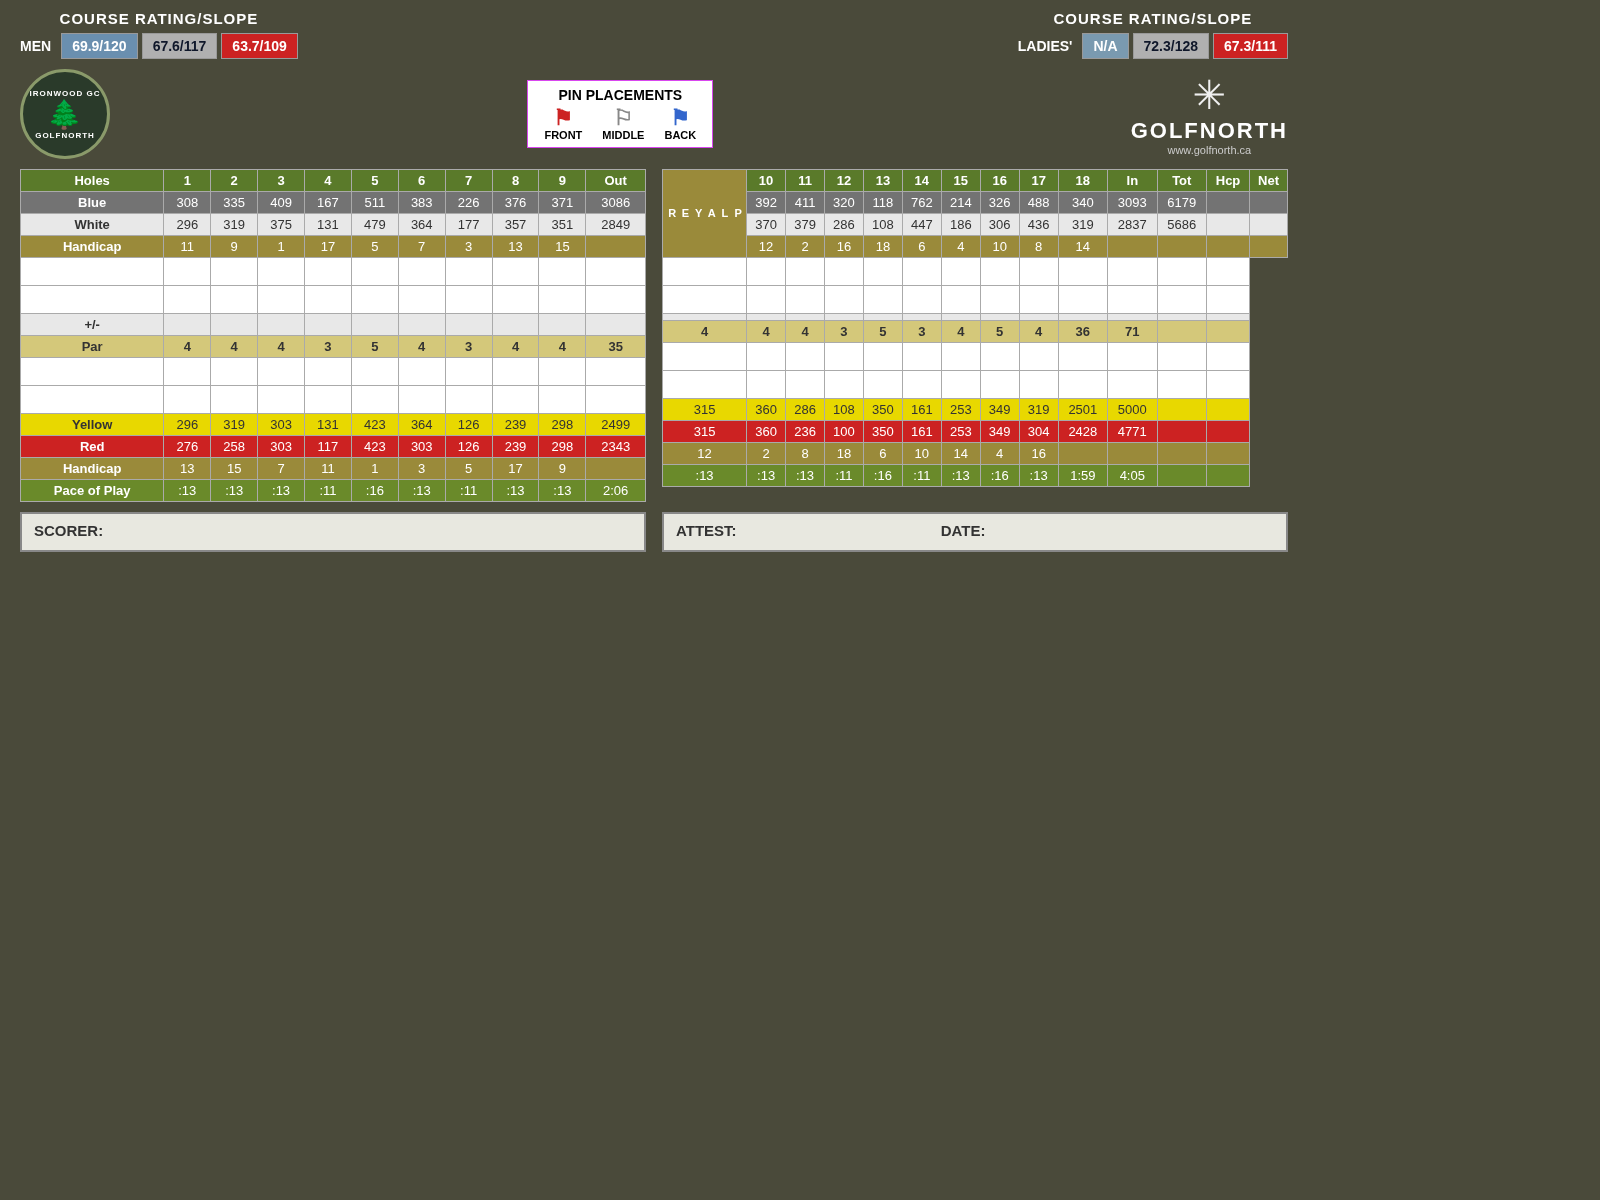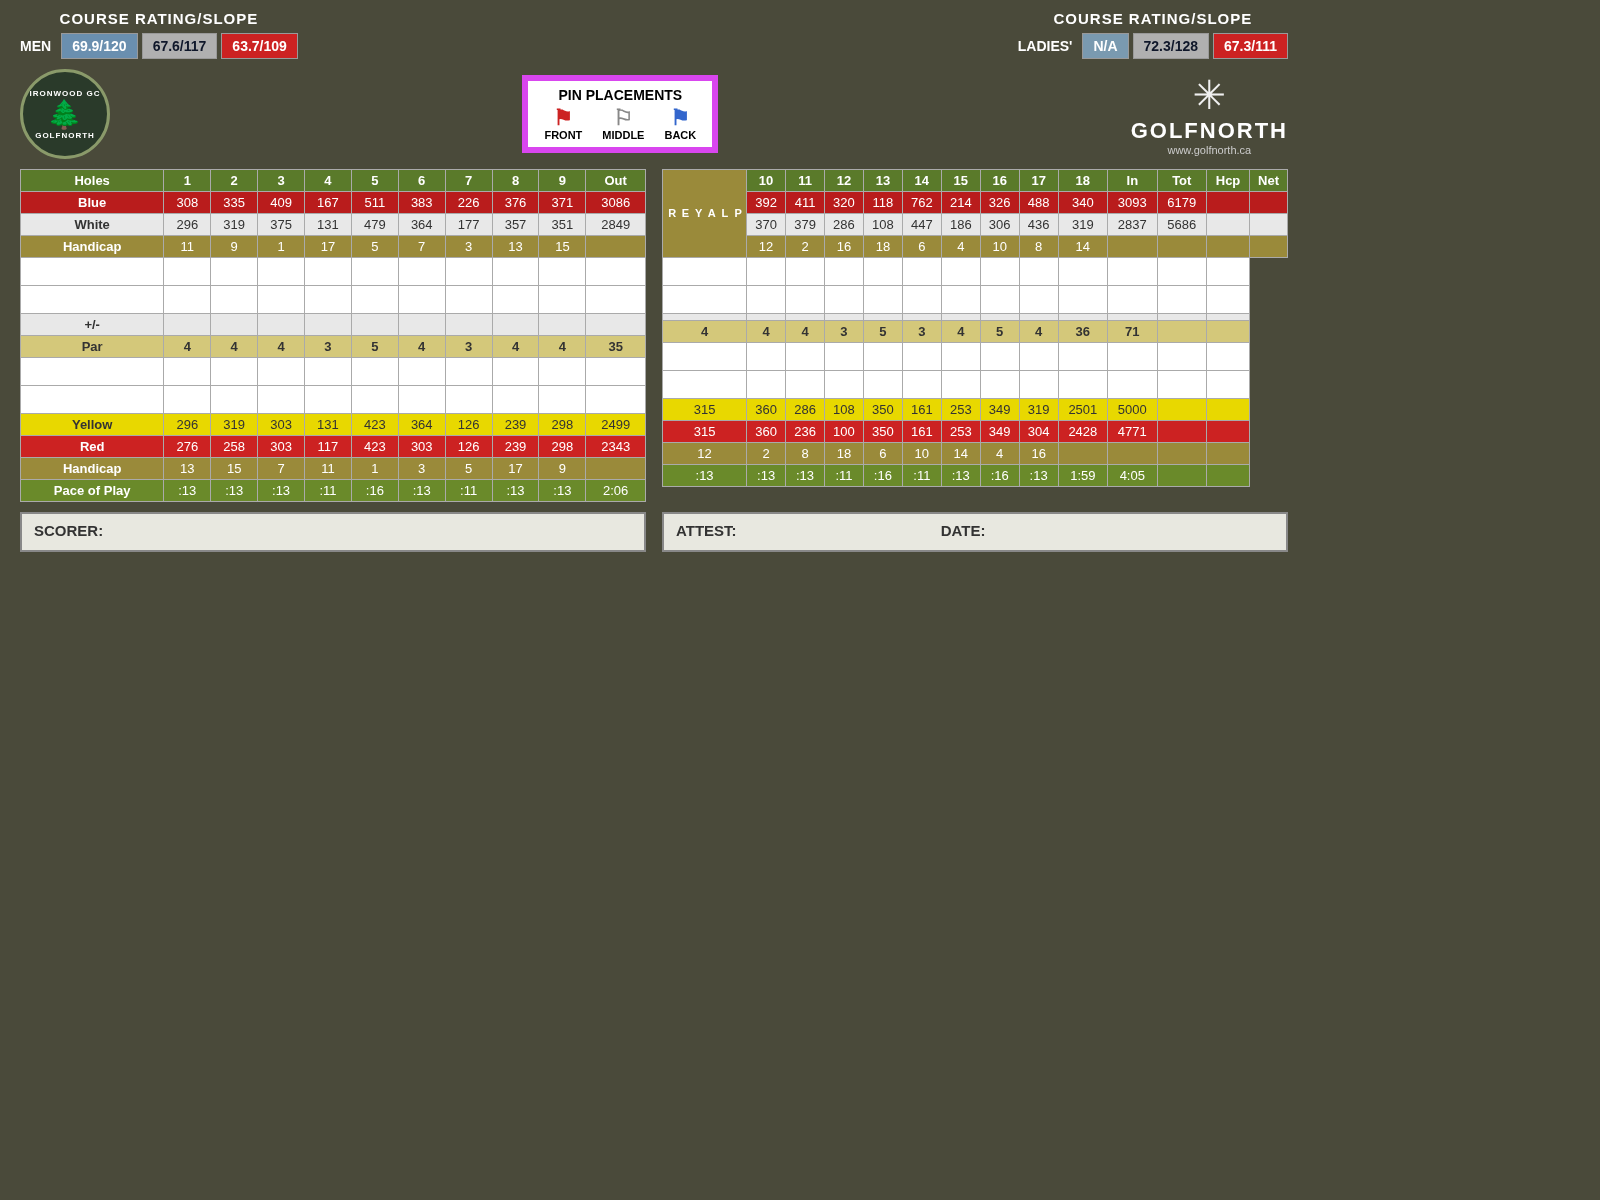--- a/index.html
+++ b/index.html
@@ -76,21 +76,21 @@
       color: #fff;
       font-size: 9px;
       font-weight: bold;
       text-align: center;
     }
     .logo-tree {
       font-size: 28px;
       color: #5a8a5a;
     }
     .pin-placements {
-      border: 6px solid #d946ef;
+      border: 1px solid #d946ef;
       background: #fff;
       color: #000;
       padding: 6px 16px;
       text-align: center;
     }
     .pin-title {
       font-weight: bold;
       font-size: 14px;
       margin-bottom: 4px;
     }
@@ -151,21 +151,21 @@
     .score-table td, .score-table th {
       border: 1px solid #aaa;
       text-align: center;
       padding: 3px 2px;
       font-size: 13px;
       white-space: nowrap;
     }
 
     
     .row-holes { background: #5a7a2a; color: #fff; font-weight: bold; }
-    .row-blue { background: #b91c1c; color: #fff; border-radius: 9px; }
+    .row-blue { background: #737373; color: #fff; border-radius: 9px; }
     .row-white { background: #e8e8e8; color: #333; }
     .row-handicap { background: #9a8a3a; color: #fff; }
     .row-empty { background: #fff; color: #333; height: 28px; }
     .row-plus-minus { background: #e8e8e8; color: #333; font-weight: bold; }
     .row-par { background: #d4c87a; color: #333; font-weight: bold; }
     .row-yellow { background: #e8d800; color: #333; }
     .row-red { background: #cc2222; color: #fff; }
     .row-pace { background: #6a8a2a; color: #fff; }
     .row-player { background: #9a8a3a; color: #fff; font-weight: bold; }
 

